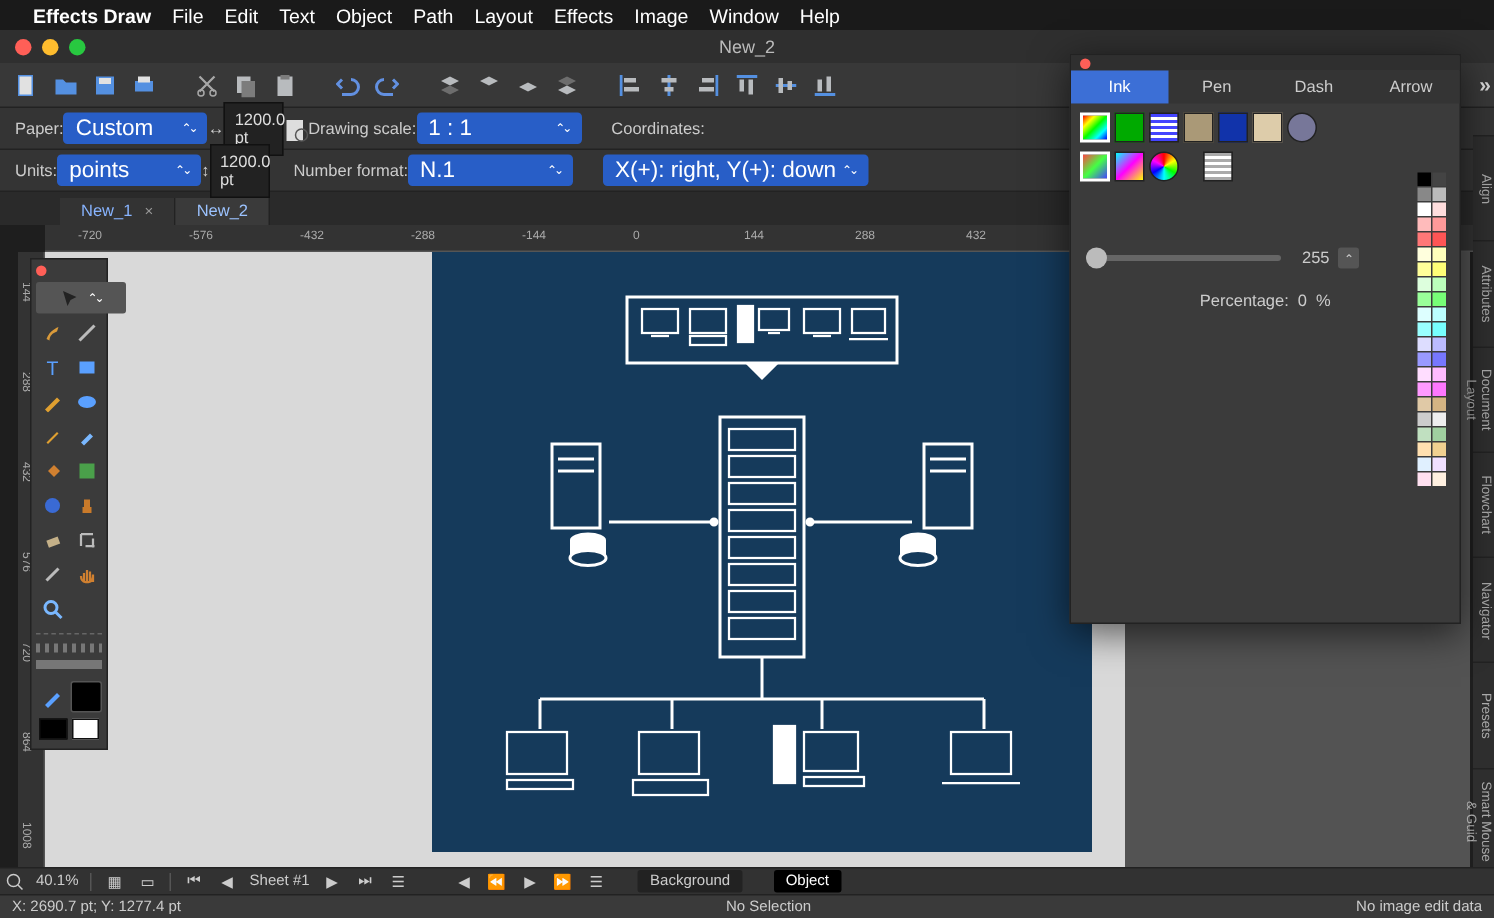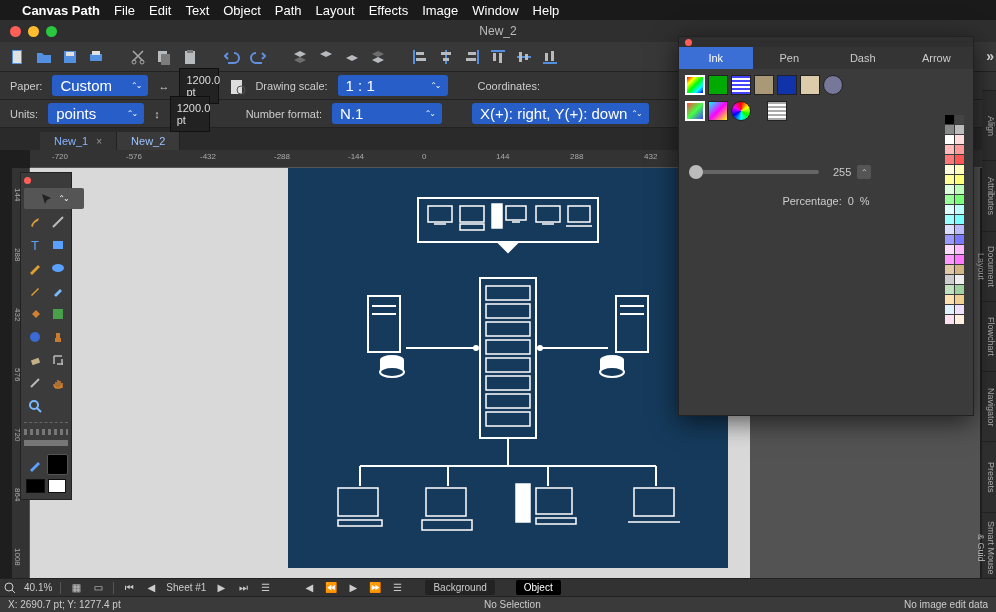--- a/index.html
+++ b/index.html
@@ -13,21 +13,21 @@
   .titlebar { height:22px; background:#2f2f2f; display:flex; align-items:center; position:relative; }
   .traffic { display:flex; gap:7px; padding-left:10px; }
   .traffic div { width:11px; height:11px; border-radius:50%; }
   .tw-close{background:#ff5f57;} .tw-min{background:#febc2e;} .tw-max{background:#28c840;}
   .titlebar .title { position:absolute; left:50%; transform:translateX(-50%); font-size:12px; color:#bbb; }
   
   .toolbar { height:30px; background:#383838; display:flex; align-items:center; padding:0 8px; gap:6px; border-bottom:1px solid #222; }
   .tb-icon { width:20px; height:18px; display:flex; align-items:center; justify-content:center; opacity:.85; }
   .tb-sep { width:10px; }
   
-  .propbar { height:28px; background:#343434; display:flex; align-items:center; padding:0 10px; gap:10px; font-size:11px; color:#ccc; border-bottom:1px solid #222; }
+  .propbar { height:28px; background:#343434; display:flex; align-items:center; padding:0 10px; font-size:11px; color:#ccc; border-bottom:1px solid #222; }
   .propbar label { color:#ccc; }
   .sel { background:#285ec7; color:#fff; border:none; padding:2px 8px; font-size:15px; border-radius:3px; min-width:60px; display:inline-flex; align-items:center; justify-content:space-between; }
   .sel::after { content:"⌃⌄"; font-size:8px; margin-left:4px; letter-spacing:-2px; }
   .numbox { background:#222; color:#ddd; border:1px solid #111; padding:5px 6px; font-size:11px; width:40px; }
   .lock { width:16px;height:16px; display:inline-block; }
   
   .doctabs { height:22px; background:#2a2a2a; display:flex; align-items:flex-end; padding-left:40px; }
   .doctab { padding:3px 14px; font-size:11px; color:#88b4ff; background:#333; border-right:1px solid #222; display:flex; align-items:center; gap:8px;}
   .doctab .x { color:#999; font-size:10px; }
   .doctab.active { background:#3a3a3a; color:#9cc3ff; }
@@ -44,21 +44,21 @@
   .toolbox { position:absolute; left:20px; top:172px; width:52px; background:#3b3b3b; border:1px solid #222; padding:4px 3px; display:flex; flex-wrap:wrap; gap:2px; z-index:50; }
   .toolbox .t { width:21px; height:21px; display:flex; align-items:center; justify-content:center; border-radius:2px; }
   .toolbox .t.sel { background:#555; }
   .toolbox hr { width:100%; border:0; border-top:1px dashed #666; margin:4px 0; }
   .swatch-row { display:flex; gap:3px; width:100%; padding:2px;}
   .swatch-row div { width:20px; height:14px; border:1px solid #111; }
   
   .sidetabs { position:absolute; right:0; top:90px; bottom:30px; width:14px; background:#2e2e2e; display:flex; flex-direction:column; }
   .sidetab { flex:1; writing-mode:vertical-rl; text-align:center; font-size:9px; color:#aaa; padding:6px 0; border-top:1px solid #222; }
   
-  .inkpanel { position:absolute; right:22px; top:36px; width:296px; height:380px; background:#3b3b3b; border:1px solid #222; z-index:60; box-shadow:0 6px 24px rgba(0,0,0,.6); }
+  .inkpanel { position:absolute; right:22px; top:36px; width:261px; height:380px; background:#3b3b3b; border:1px solid #222; z-index:60; box-shadow:0 6px 24px rgba(0,0,0,.6); }
   .inkpanel .hdr { height:10px; background:#2f2f2f; display:flex; align-items:center; padding-left:6px;}
   .inkpanel .hdr .dot { width:7px;height:7px;border-radius:50%;background:#ff5f57;margin-right:4px;}
   .ink-tabs { height:22px; background:#343434; display:flex; }
   .ink-tabs div { flex:1; text-align:center; line-height:22px; font-size:11px; color:#ccc; }
   .ink-tabs div.on { background:#3c6fd6; color:#fff; }
   .icon-row { display:flex; gap:3px; padding:6px; }
   .icon-row .sq { width:20px;height:20px;background:#555; border:1px solid #222; }
   .ink-body { padding:8px 10px; color:#ccc; font-size:11px; }
   .ink-body .line { display:flex; align-items:center; gap:6px; margin:6px 0; }
   .g255 { display:flex; align-items:center; justify-content:space-between; background:#343434; padding:4px 8px; margin-top:4px; }
@@ -79,21 +79,21 @@
   svg { display:block; }
   .ic { fill:#cfd2d6; }
   .ic-b { fill:#5aa0ff; }
   .expand-chev { position:absolute; right:2px; top:48px; color:#ccc; font-size:14px; font-weight:bold; z-index:70;}
 </style>
 </head>
 <body>
 
 <div class="menubar">
   <span class="apple"></span>
-  <span class="appname">Canvas Path</span>
+  <span class="appname">Effects Draw</span>
   <span>File</span>
   <span>Edit</span>
   <span>Text</span>
   <span>Object</span>
   <span>Path</span>
   <span>Layout</span>
   <span>Effects</span>
   <span>Image</span>
   <span>Window</span>
   <span>Help</span>

